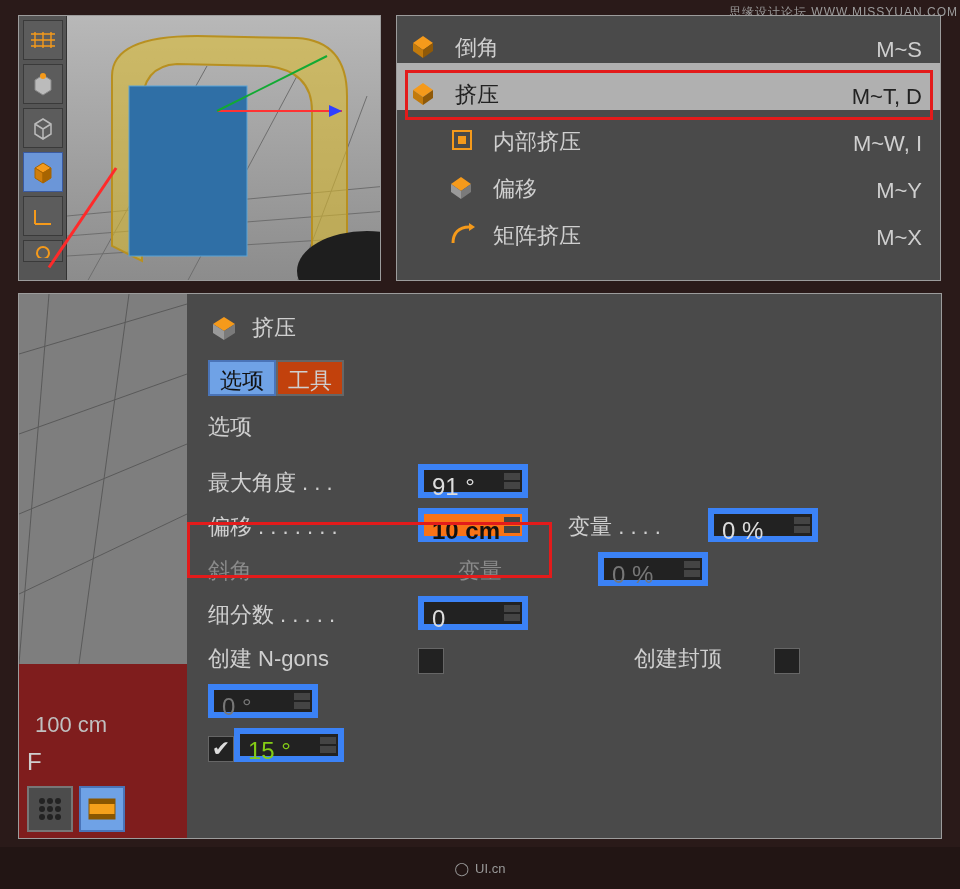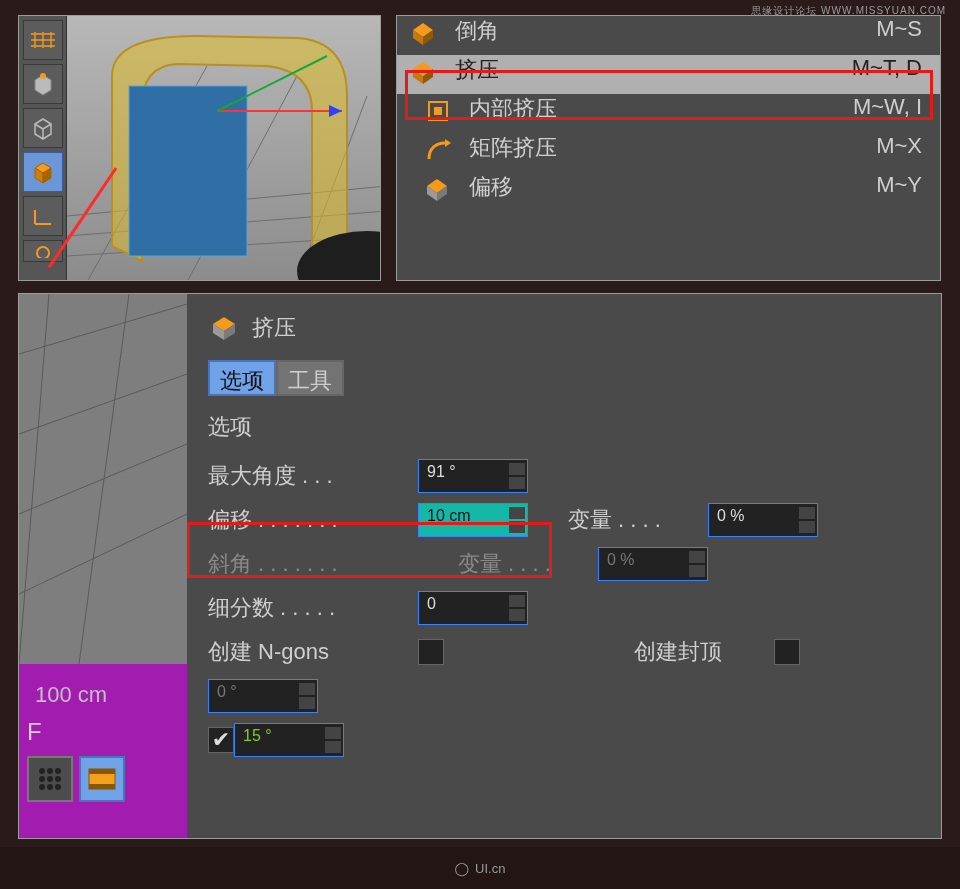--- a/index.html
+++ b/index.html
@@ -7,50 +7,50 @@
   .frame{position:absolute;border:1px solid #9c9c9c}
   
   .vp{left:18px;top:15px;width:363px;height:266px;background:#8e8e8e;overflow:hidden}
   .toolcol{position:absolute;left:0;top:0;width:48px;height:266px;background:#555;border-right:1px solid #333;display:flex;flex-direction:column;align-items:center;padding-top:4px;gap:4px}
   .tbtn{width:40px;height:40px;background:#5c5c5c;border:1px solid #3a3a3a;display:flex;justify-content:center;align-items:center}
   .tbtn.sel{background:#6b96d8;border-color:#3a5aa0}
   .grid3d{position:absolute;left:48px;top:0;right:0;bottom:0;background:linear-gradient(180deg,#b8b8b8,#8c8c8c)}
   .arrow{position:absolute;width:120px;height:3px;background:#ff2a2a;transform-origin:left center}
   
   .menu{left:396px;top:15px;width:545px;height:266px;background:#4a4a4a}
-  .mrow{display:flex;align-items:flex-start;height:39px;padding:0 18px 0 10px;color:#cfcfcf;font-size:22px}
+  .mrow{display:flex;align-items:flex-end;height:47px;padding:0 18px 0 10px;color:#cfcfcf;font-size:22px}
   .mrow .lbl{margin-left:14px;flex:1}
   .mrow.sel{background:#b0b0b0;color:#222}
-  .mrow.sub{padding-left:24px}
+  .mrow.sub{padding-left:48px}
   .redbox{position:absolute;border:3px solid #e31b1b;pointer-events:none}
   .ico{width:34px;height:34px;display:flex;justify-content:center;align-items:center}
   
   .attr{left:18px;top:293px;width:924px;height:546px;background:#4a4a4a;overflow:hidden}
   .sidegrid{position:absolute;left:0;top:0;width:168px;height:370px;background:#7e7e7e}
-  .sidegrid2{position:absolute;left:0;top:370px;width:168px;height:176px;background:#a21caf;display:flex;flex-direction:column;padding:8px}
+  .sidegrid2{position:absolute;left:0;top:370px;width:168px;height:176px;background:#7f1d1d;display:flex;flex-direction:column;justify-content:flex-end;padding:8px}
   .bigmeas{color:#c0c0c0;font-size:22px;margin:10px 8px}
   .projbtns{display:flex;gap:6px;margin-top:10px}
   .pbtn{width:46px;height:46px;background:#4c4c4c;border:2px solid #777;display:flex;justify-content:center;align-items:center}
   .pbtn.on{background:#6fa2e6;border-color:#4a74b8}
   .attrmain{position:absolute;left:175px;top:0;right:0;bottom:0;padding:12px 14px;color:#cfcfcf;font-size:22px}
   .attrtitle{display:flex;align-items:center;gap:10px;height:44px}
   .tabs{margin-top:10px;display:flex;height:36px}
   .tab{padding:4px 10px;background:#6fa2e6;border:2px solid #4a74b8;color:#111;font-size:22px}
-  .tab.off{background:#737373;color:#cfcfcf;border-color:#666}
+  .tab.off{background:#c2410c;color:#cfcfcf;border-color:#666}
   .sect{margin-top:16px}
-  .prow{display:flex;align-items:center;height:44px;font-size:22px}
+  .prow{display:flex;align-items:flex-end;height:44px;font-size:22px}
   .prow.dis{color:#8a8a8a}
   .prow .plabel{width:210px;white-space:nowrap}
   .prow .plabel2{width:140px;white-space:nowrap;margin-left:40px}
-  .numbox{background:#222;border:1px solid #3b82f6;height:34px;min-width:110px;padding:3px 22px 3px 8px;color:#ddd;position:relative;font-size:16px}
-  .numbox.lit{background:#14b8a6;color:#111;font-weight:normal}
+  .numbox{background:#222;border:6px solid #3b82f6;height:34px;min-width:110px;padding:3px 22px 3px 8px;color:#ddd;position:relative;font-size:24px}
+  .numbox.lit{background:#f97316;color:#111;font-weight:bold}
   .spin{position:absolute;right:2px;top:2px;bottom:2px;width:16px;display:flex;flex-direction:column}
   .spin div{flex:1;background:#444;margin:1px 0}
   .chk{width:26px;height:26px;background:#222;border:1px solid #666;display:inline-flex;justify-content:center;align-items:center;color:#ddd}
-  .watermark{position:absolute;right:14px;top:4px;color:#9c9c9c;font-size:10px;letter-spacing:1px}
+  .watermark{position:absolute;right:2px;top:4px;color:#9c9c9c;font-size:12px;letter-spacing:1px}
   .footer{position:absolute;left:0;bottom:0;width:100%;height:42px;background:#221514;display:flex;justify-content:center;align-items:center;color:#999;font-size:13px}
   svg{display:block}
 </style>
 </head>
 <body>
 
 <div class="watermark">思缘设计论坛 WWW.MISSYUAN.COM</div>
 
 <div class="frame vp">
   <div class="toolcol">
@@ -161,37 +161,37 @@
           <rect x="6" y="6" width="18" height="18" fill="none" stroke="#f59a1b" stroke-width="2"></rect>
           <rect x="11" y="11" width="8" height="8" fill="#f59a1b"></rect>
         </svg>
       </span>
     <span class="lbl">内部挤压</span>
     <span>M~W, I</span>
   </div>
   <div class="mrow sub">
     <span class="ico">
         <svg width="30" height="30">
-          <path d="M6 24c0-10 6-16 16-16" fill="none" stroke="#f59a1b" stroke-width="3"></path>
-          <polygon points="22,4 28,8 22,12" fill="#f59a1b"></polygon>
-        </svg>
-      </span>
-    <span class="lbl">矩阵挤压</span>
-    <span>M~X</span>
-  </div>
-  <div class="mrow sub">
-    <span class="ico">
-        <svg width="30" height="30">
           <path d="M4 12l10-7 10 7-10 7z" fill="#f59a1b"></path>
           <path d="M4 12v8l10 7v-8z" fill="#9a9a9a"></path>
           <path d="M24 12v8l-10 7v-8z" fill="#7a7a7a"></path>
         </svg>
       </span>
     <span class="lbl">偏移</span>
     <span>M~Y</span>
+  </div>
+  <div class="mrow sub">
+    <span class="ico">
+        <svg width="30" height="30">
+          <path d="M6 24c0-10 6-16 16-16" fill="none" stroke="#f59a1b" stroke-width="3"></path>
+          <polygon points="22,4 28,8 22,12" fill="#f59a1b"></polygon>
+        </svg>
+      </span>
+    <span class="lbl">矩阵挤压</span>
+    <span>M~X</span>
   </div>
   <div class="redbox" style="left:8px;top:54px;width:528px;height:50px"></div>
 </div>
 
 <div class="frame attr">
   <div class="sidegrid">
     <svg width="168" height="370">
       <g stroke="#5a5a5a" stroke-width="1">
         <line x1="0" y1="60" x2="168" y2="10"></line>
           <line x1="0" y1="140" x2="168" y2="80"></line>

